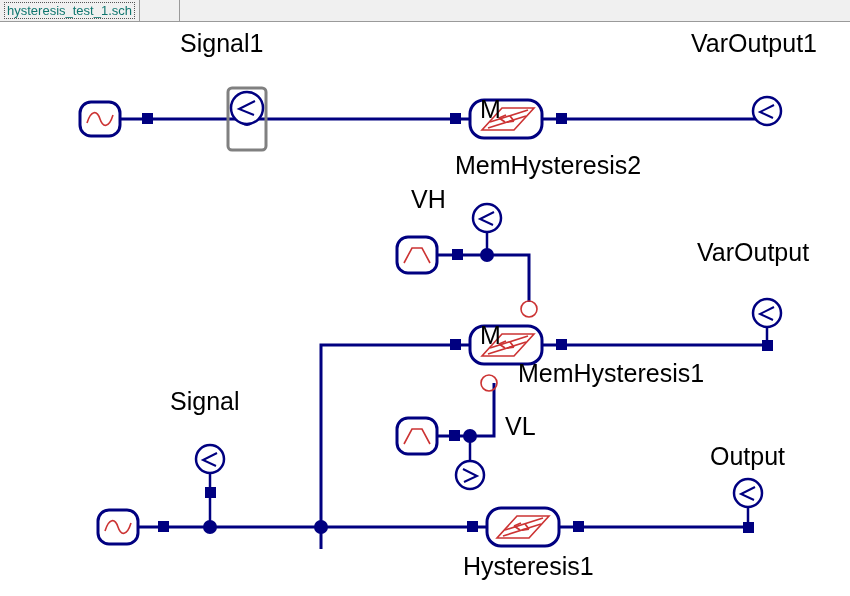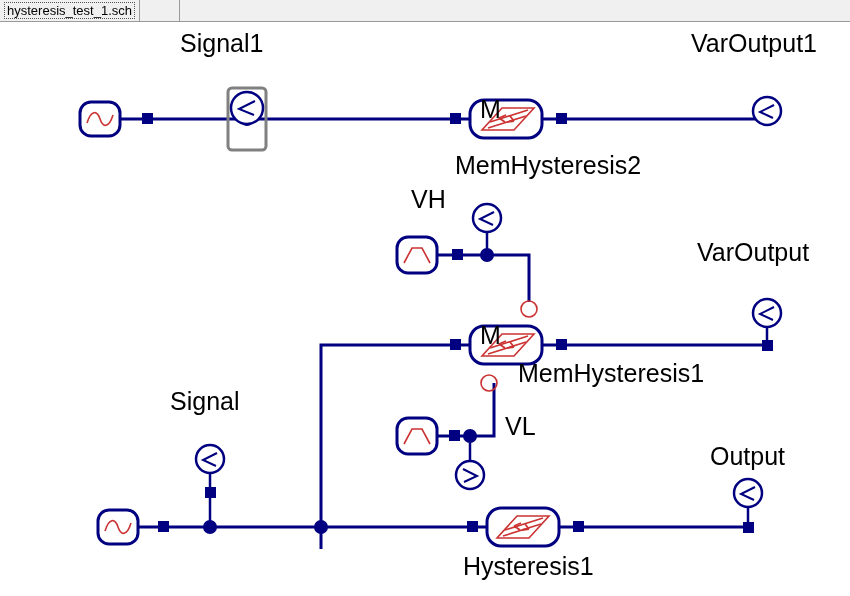--- a/index.html
+++ b/index.html
@@ -38,21 +38,21 @@
   .tab {
     position: relative;
     height: 21px;
     display: flex;
     align-items: center;
     padding: 0 5px;
     background: #f0f0f0;
     border-right: 1px solid #9a9a9a;
     box-sizing: border-box;
     font-size: 13px;
-    color: #000000;
+    color: #0f766e;
     white-space: nowrap;
   }
   .tab.active .tab-label {
     outline: 1px dotted #555555;
     padding: 0 2px;
   }
   .tab-label {
     line-height: 15px;
   }
   .tab.spacer {

